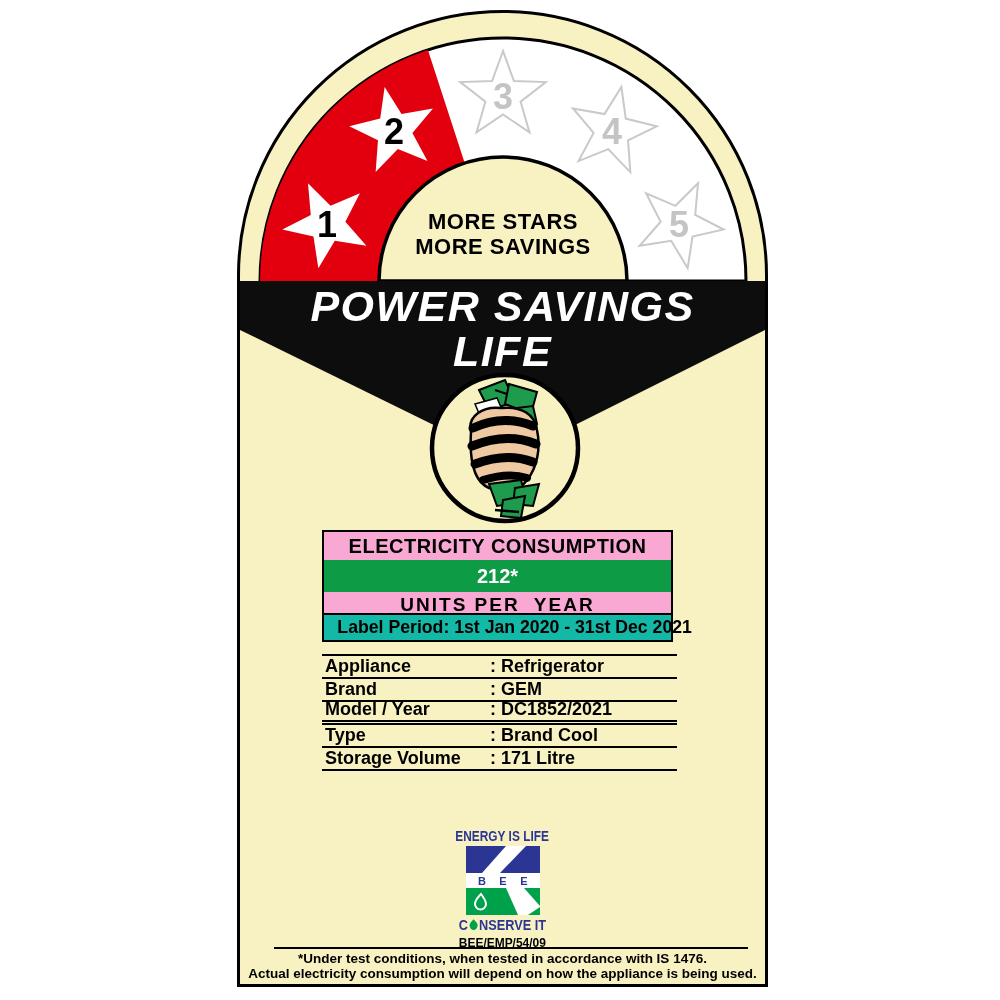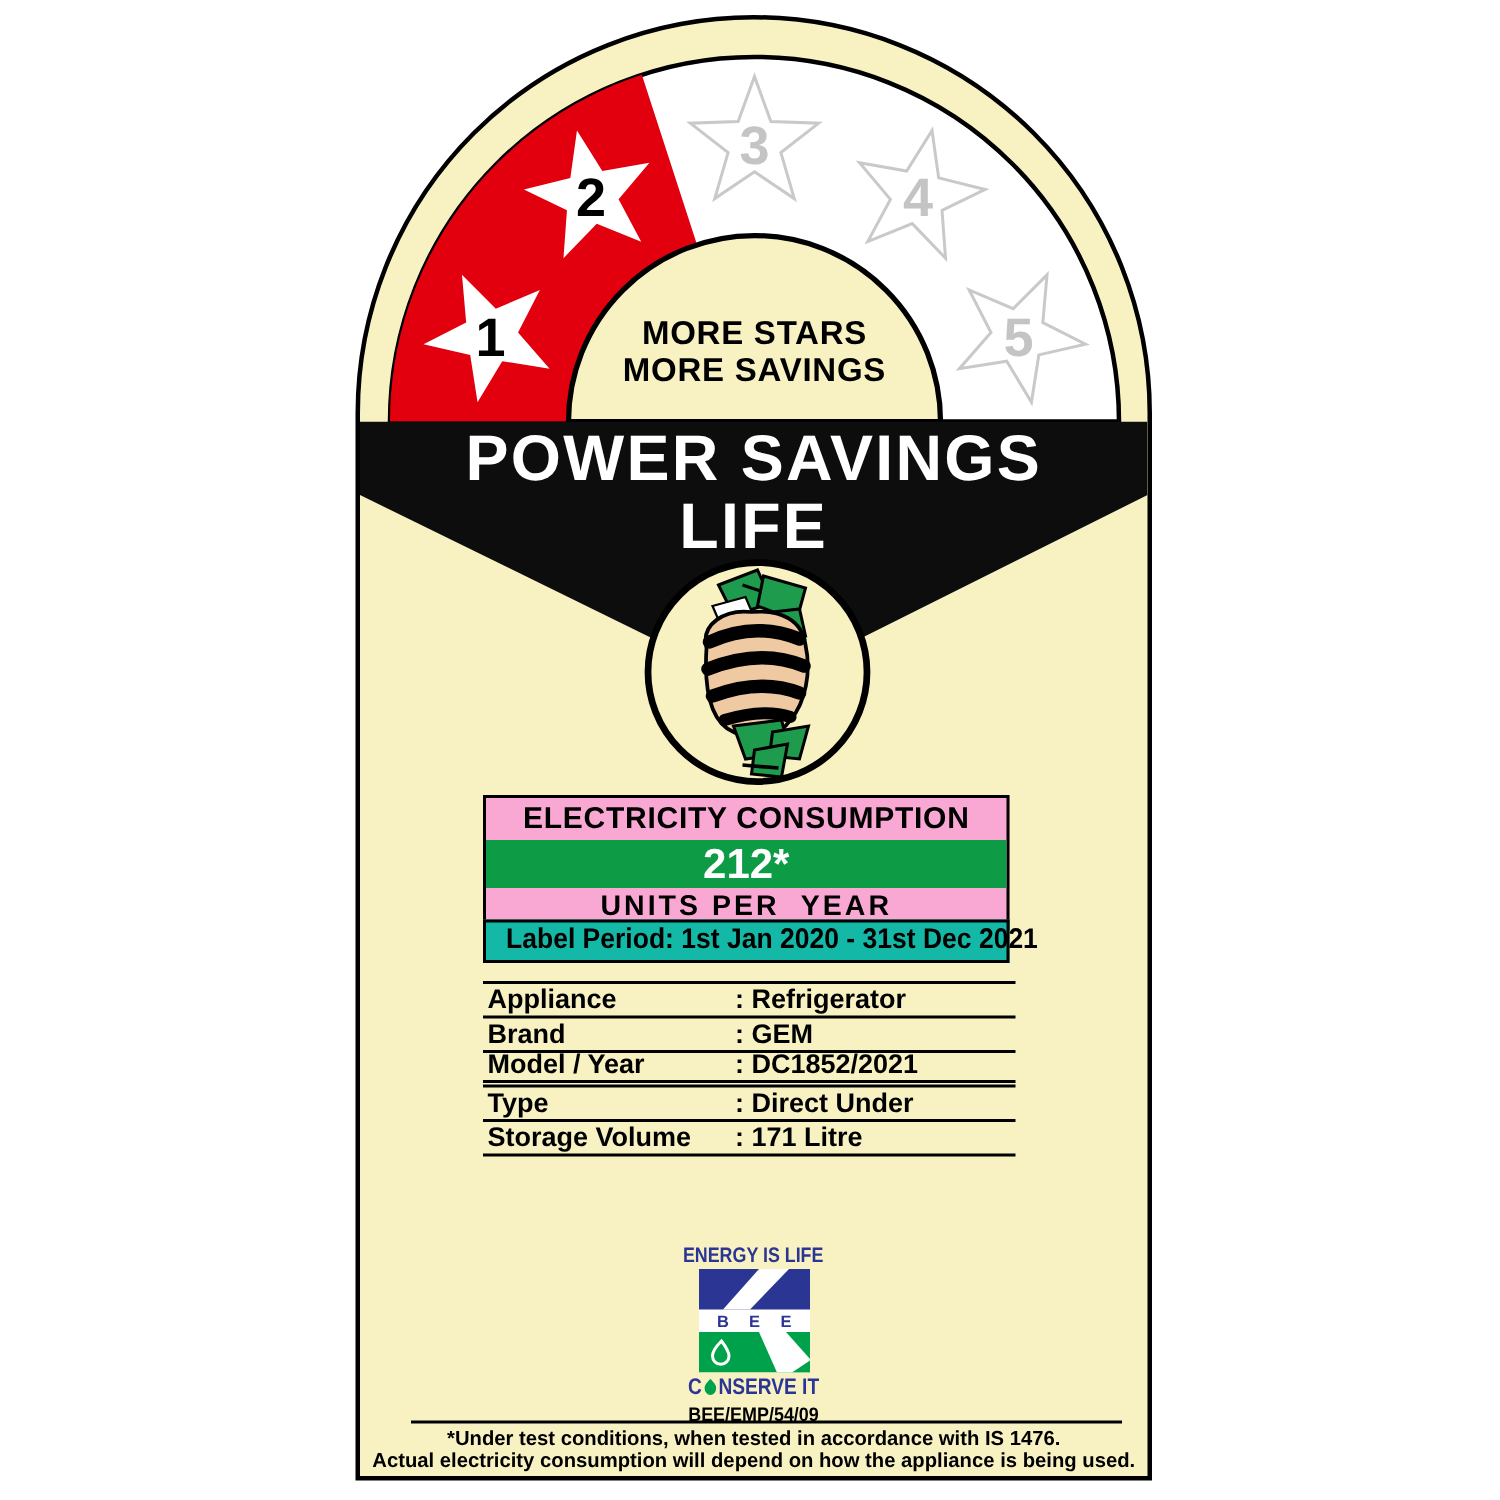--- a/index.html
+++ b/index.html
@@ -14,28 +14,29 @@
     border-radius:266px 266px 0 0;
   }
   .stars-svg { position:absolute; top:0; left:0; }
   .band-svg  { position:absolute; top:268px; left:0; pointer-events:none; }
 
   .title {
     position:absolute; top:271px; left:0; width:100%;
     text-align:center; color:#fff; font-weight:bold;
     font-size:43px; line-height:45px; letter-spacing:1.5px;
     white-space:nowrap;
+    font-style:italic;
   }
 
   .consumption-box {
     position:absolute; left:82px; top:517px; width:351px;
     border:2.5px solid #000; text-align:center; background:#f9a8d4;
   }
   .cons-header { font-size:20px; font-weight:bold; letter-spacing:0.5px; padding:3px 0 2px; color:#000; }
-  .cons-value  { background:#0E9B46; color:#fff; font-size:28px; line-height:30px; font-weight:bold; padding:1px 0; }
+  .cons-value  { background:#0E9B46; color:#fff; font-size:20px; line-height:30px; font-weight:bold; padding:1px 0; }
   .cons-units  { font-size:19px; font-weight:bold; letter-spacing:2px; padding:2px 0 3px; color:#000; white-space:pre; }
 
   .period-box {
     position:absolute; left:82px; top:600px; width:351px;
     border:2.5px solid #000; text-align:center;
     font-size:19px; line-height:20px; font-weight:bold; padding:2px 0 3px;
     white-space:nowrap; background:#14b8a6;
   }
   .condense { display:inline-block; transform:scaleX(0.93); transform-origin:center; }
 
@@ -148,21 +149,21 @@
       <div class="spec-row">
         <div class="spec-label">Brand</div>
         <div class="spec-value">: GEM</div>
       </div>
       <div class="spec-row">
         <div class="spec-label">Model / Year</div>
         <div class="spec-value">: DC1852/2021</div>
       </div>
       <div class="spec-row">
         <div class="spec-label">Type</div>
-        <div class="spec-value">: Direct Under</div>
+        <div class="spec-value">: Brand Cool</div>
       </div>
       <div class="spec-row">
         <div class="spec-label">Storage Volume</div>
         <div class="spec-value">: 171 Litre</div>
       </div>
     </div>
 
     <div class="bee-block">
       <div class="bee-top">ENERGY IS LIFE</div>
       <svg class="bee-logo" width="74" height="69" viewBox="0 0 74 69">

